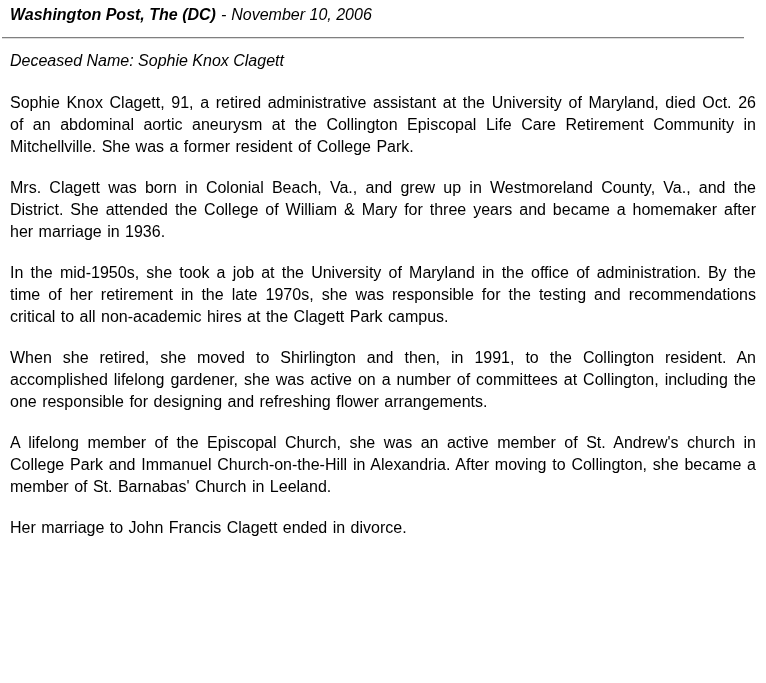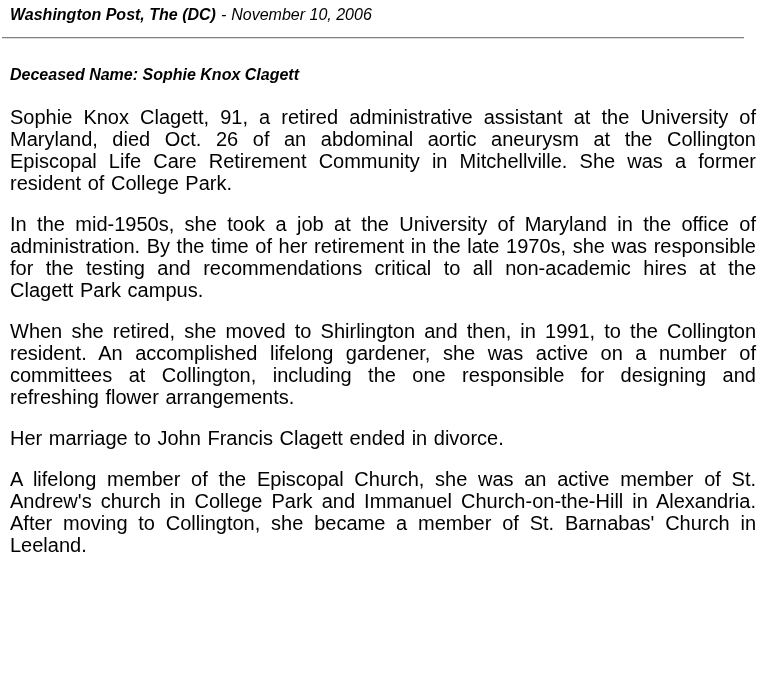--- a/index.html
+++ b/index.html
@@ -36,27 +36,27 @@
     font-weight: normal;
   }
   hr.rule {
     border: 0;
     height: 2px;
     background: linear-gradient(#808080 50%, #dcdcdc 50%);
     margin: 13px 12px 0 -8px;
   }
   .deceased-heading {
     font-size: 16px;
-    font-weight: bold;
+    font-weight: normal;
     font-style: italic;
     line-height: 18px;
-    margin-top: 27px;
+    margin-top: 13px;
   }
   p.body-para {
-    font-size: 20px;
+    font-size: 16px;
     line-height: 22px;
     text-align: justify;
     margin: 19px 0 0 0;
     word-spacing: 1px;
   }
   p.body-para.first {
     margin-top: 22px;
   }
 </style>
 </head>
@@ -67,23 +67,24 @@
   <div class="header-line">
     <span class="publication-name">Washington Post, The (DC)</span><span class="header-separator">-</span><span class="publication-date">November 10, 2006</span>
   </div>
 
   <hr class="rule">
 
   <div class="deceased-heading">Deceased Name: Sophie Knox Clagett</div>
 
   <p class="body-para first">Sophie Knox Clagett, 91, a retired administrative assistant at the University of Maryland, died Oct. 26 of an abdominal aortic aneurysm at the Collington Episcopal Life Care Retirement Community in Mitchellville. She was a former resident of College Park.</p>
 
+  <p class="body-para">Mrs. Clagett was born in Colonial Beach, Va., and grew up in Westmoreland County, Va., and the District. She attended the College of William &amp; Mary for three years and became a homemaker after her marriage in 1936.</p>
 
   <p class="body-para">In the mid-1950s, she took a job at the University of Maryland in the office of administration. By the time of her retirement in the late 1970s, she was responsible for the testing and recommendations critical to all non-academic hires at the Clagett Park campus.</p>
 
   <p class="body-para">When she retired, she moved to Shirlington and then, in 1991, to the Collington resident. An accomplished lifelong gardener, she was active on a number of committees at Collington, including the one responsible for designing and refreshing flower arrangements.</p>
 
+  <p class="body-para">A lifelong member of the Episcopal Church, she was an active member of St. Andrew's church in College Park and Immanuel Church-on-the-Hill in Alexandria. After moving to Collington, she became a member of St. Barnabas' Church in Leeland.</p>
+
   <p class="body-para">Her marriage to John Francis Clagett ended in divorce.</p>
-
-  <p class="body-para">A lifelong member of the Episcopal Church, she was an active member of St. Andrew's church in College Park and Immanuel Church-on-the-Hill in Alexandria. After moving to Collington, she became a member of St. Barnabas' Church in Leeland.</p>
 
 
 </div>
 
 </body></html>

